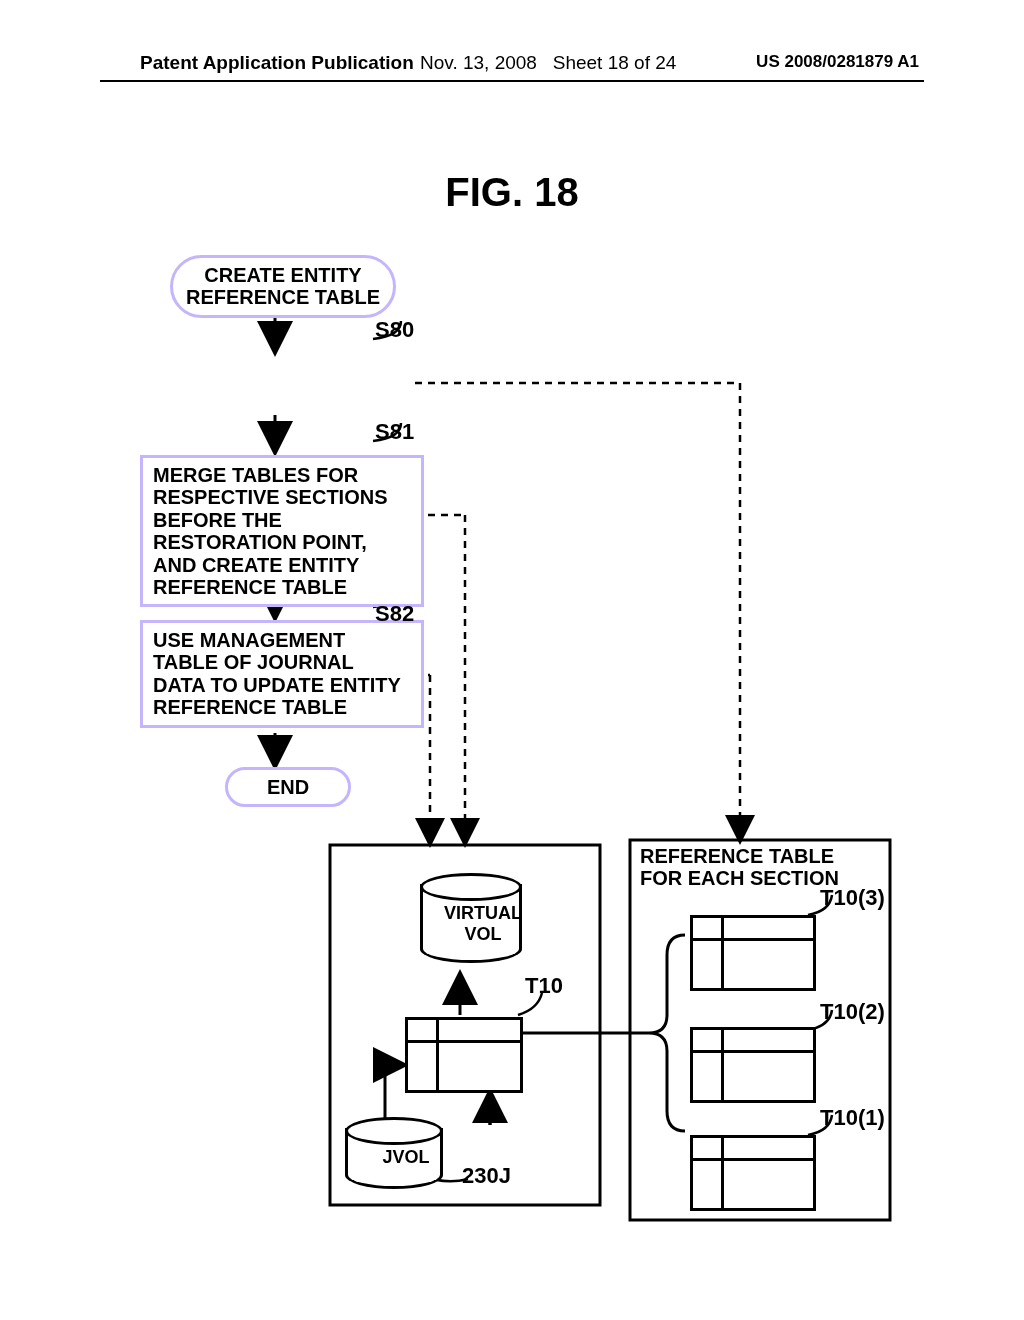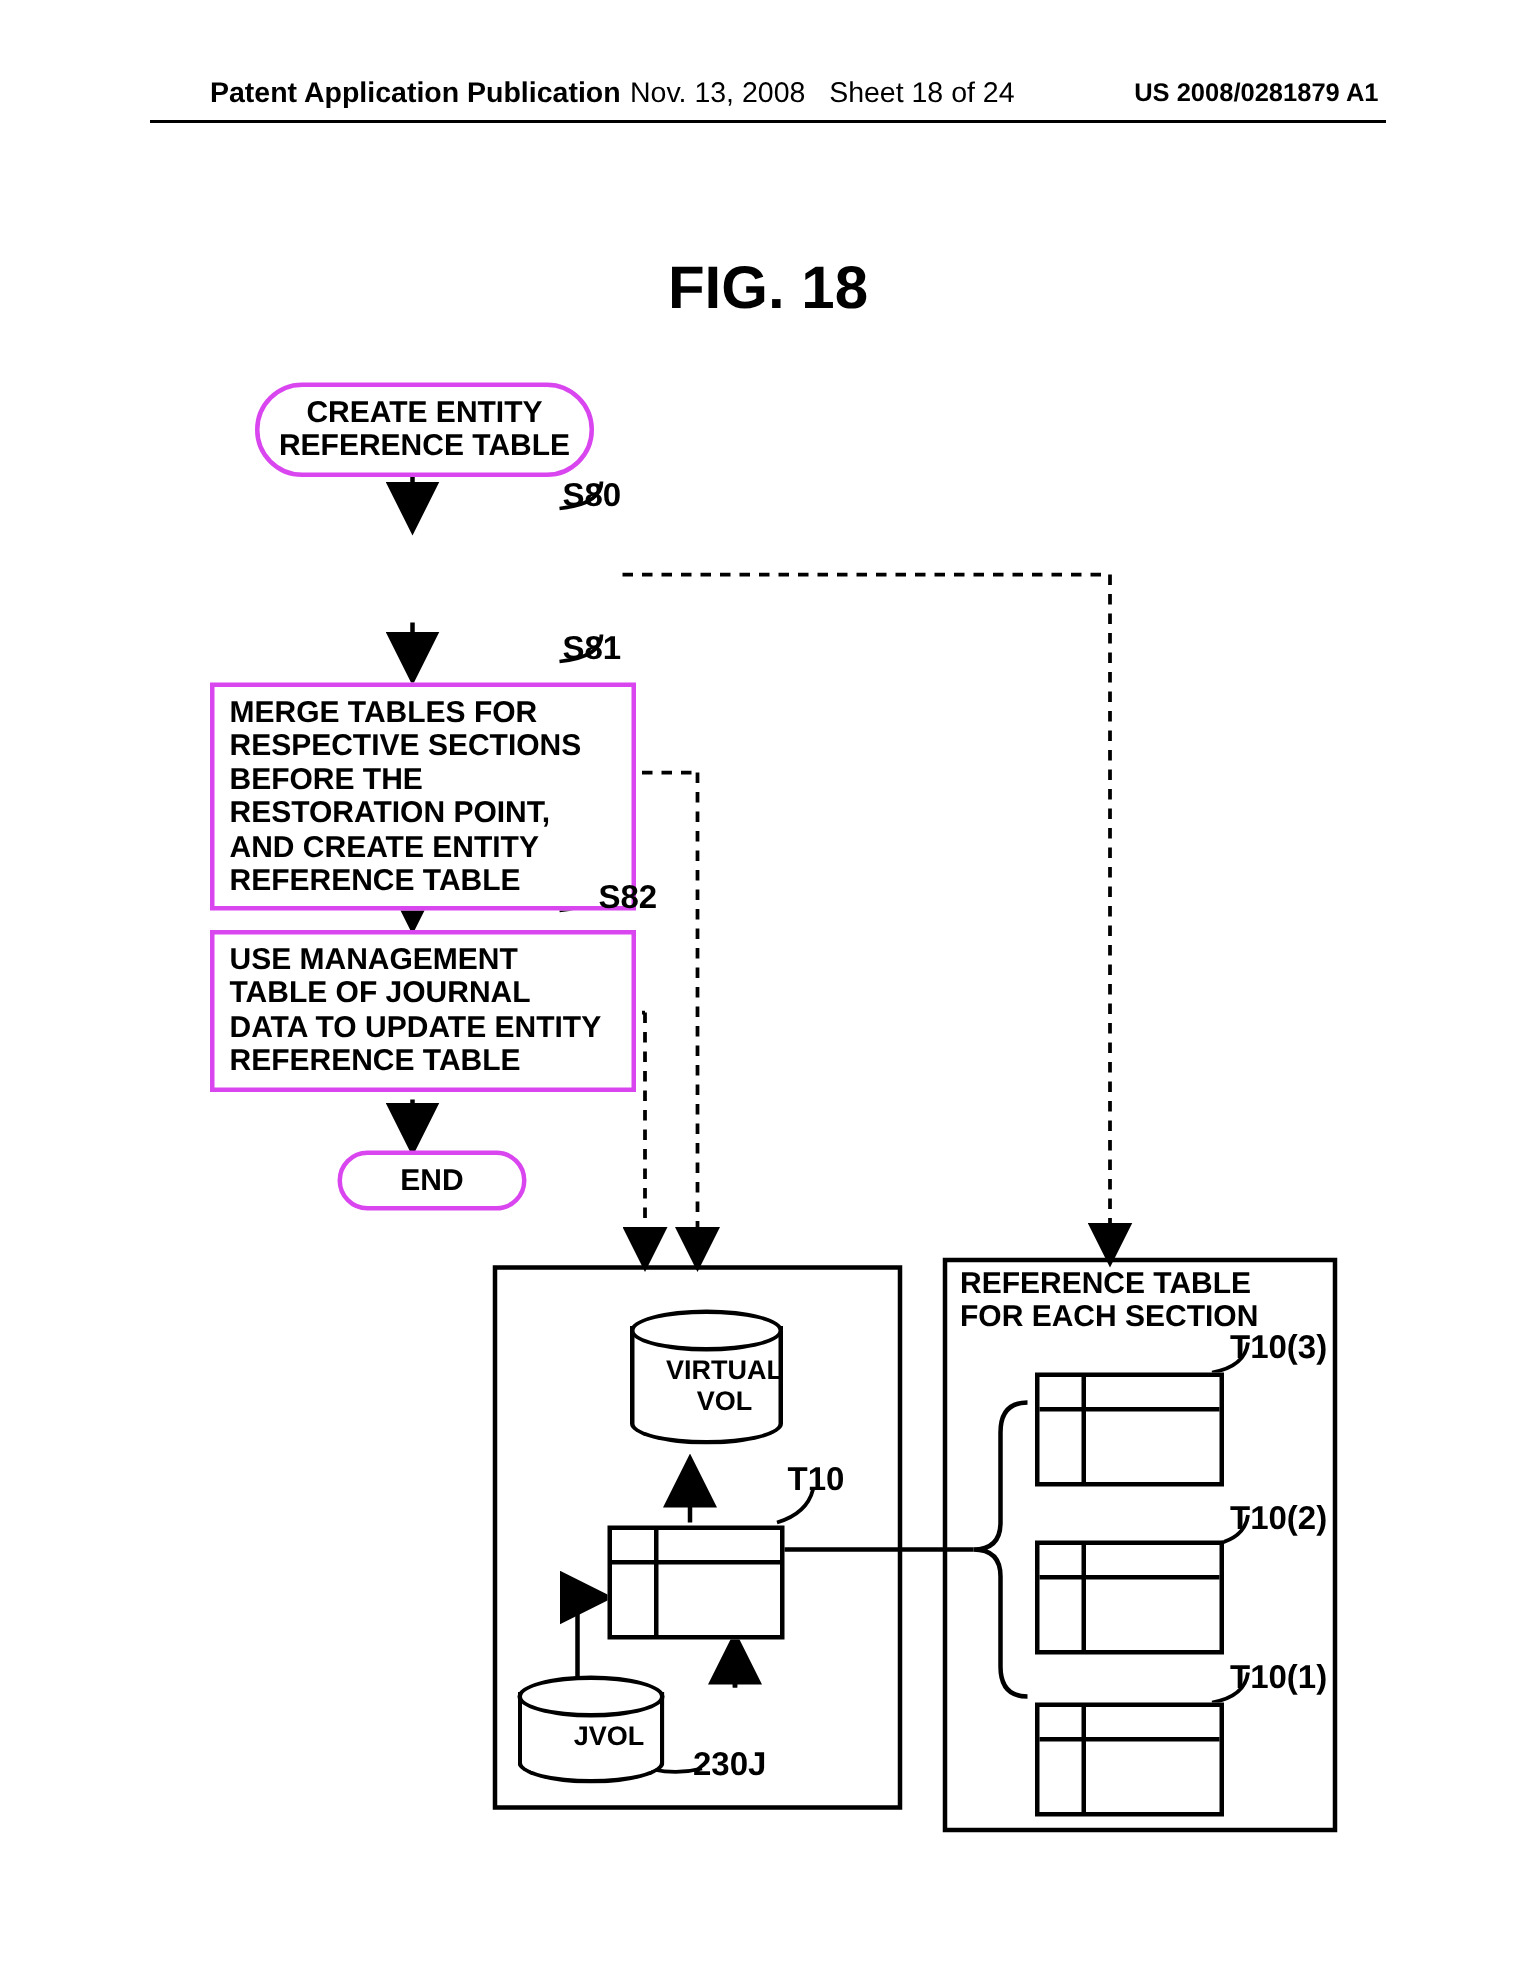--- a/index.html
+++ b/index.html
@@ -55,21 +55,21 @@
   }
   .canvas {
     position: absolute;
     top: 255px;
     left: 120px;
     width: 780px;
     height: 980px;
   }
   .box {
     position: absolute;
-    border: 3px solid #d946ef;
+    border: 3px solid #c4b5fd;
     background: #fff;
     font-size: 20px;
     line-height: 1.12;
     font-weight: bold;
     padding: 6px 10px;
   }
   .rounded {
     border-radius: 40px / 40px;
     text-align: center;
   }
@@ -219,21 +219,21 @@
   </svg>
 
   <div class="box rounded" style="left:50px; top:0; width:200px;">CREATE ENTITY REFERENCE TABLE</div>
 
   <div class="step-label" style="left:255px; top:62px;">S80</div>
 
   <div class="box" style="left:20px; top:200px; width:258px;">MERGE TABLES FOR RESPECTIVE SECTIONS BEFORE THE RESTORATION POINT, AND CREATE ENTITY REFERENCE TABLE</div>
   <div class="step-label" style="left:255px; top:164px;">S81</div>
 
   <div class="box" style="left:20px; top:365px; width:258px;">USE MANAGEMENT TABLE OF JOURNAL DATA TO UPDATE ENTITY REFERENCE TABLE</div>
-  <div class="step-label" style="left:255px; top:330px;margin-left:24px;">S82</div>
+  <div class="step-label" style="left:255px; top:346px;">S82</div>
 
   <div class="box rounded" style="left:105px; top:512px; width:80px; padding:6px 20px;">END</div>
 
   <div class="cyl" style="left:300px; top:618px; width:90px; height:90px;">
     <div class="top"></div>
       <div class="body"></div>
     <div class="label" style="top:30px;">VIRTUAL VOL</div>
   </div>
   <div class="mini-table" style="left:285px; top:762px; width:112px; height:70px;"></div>
   <div class="step-label" style="left:405px; top:718px;">T10</div>

